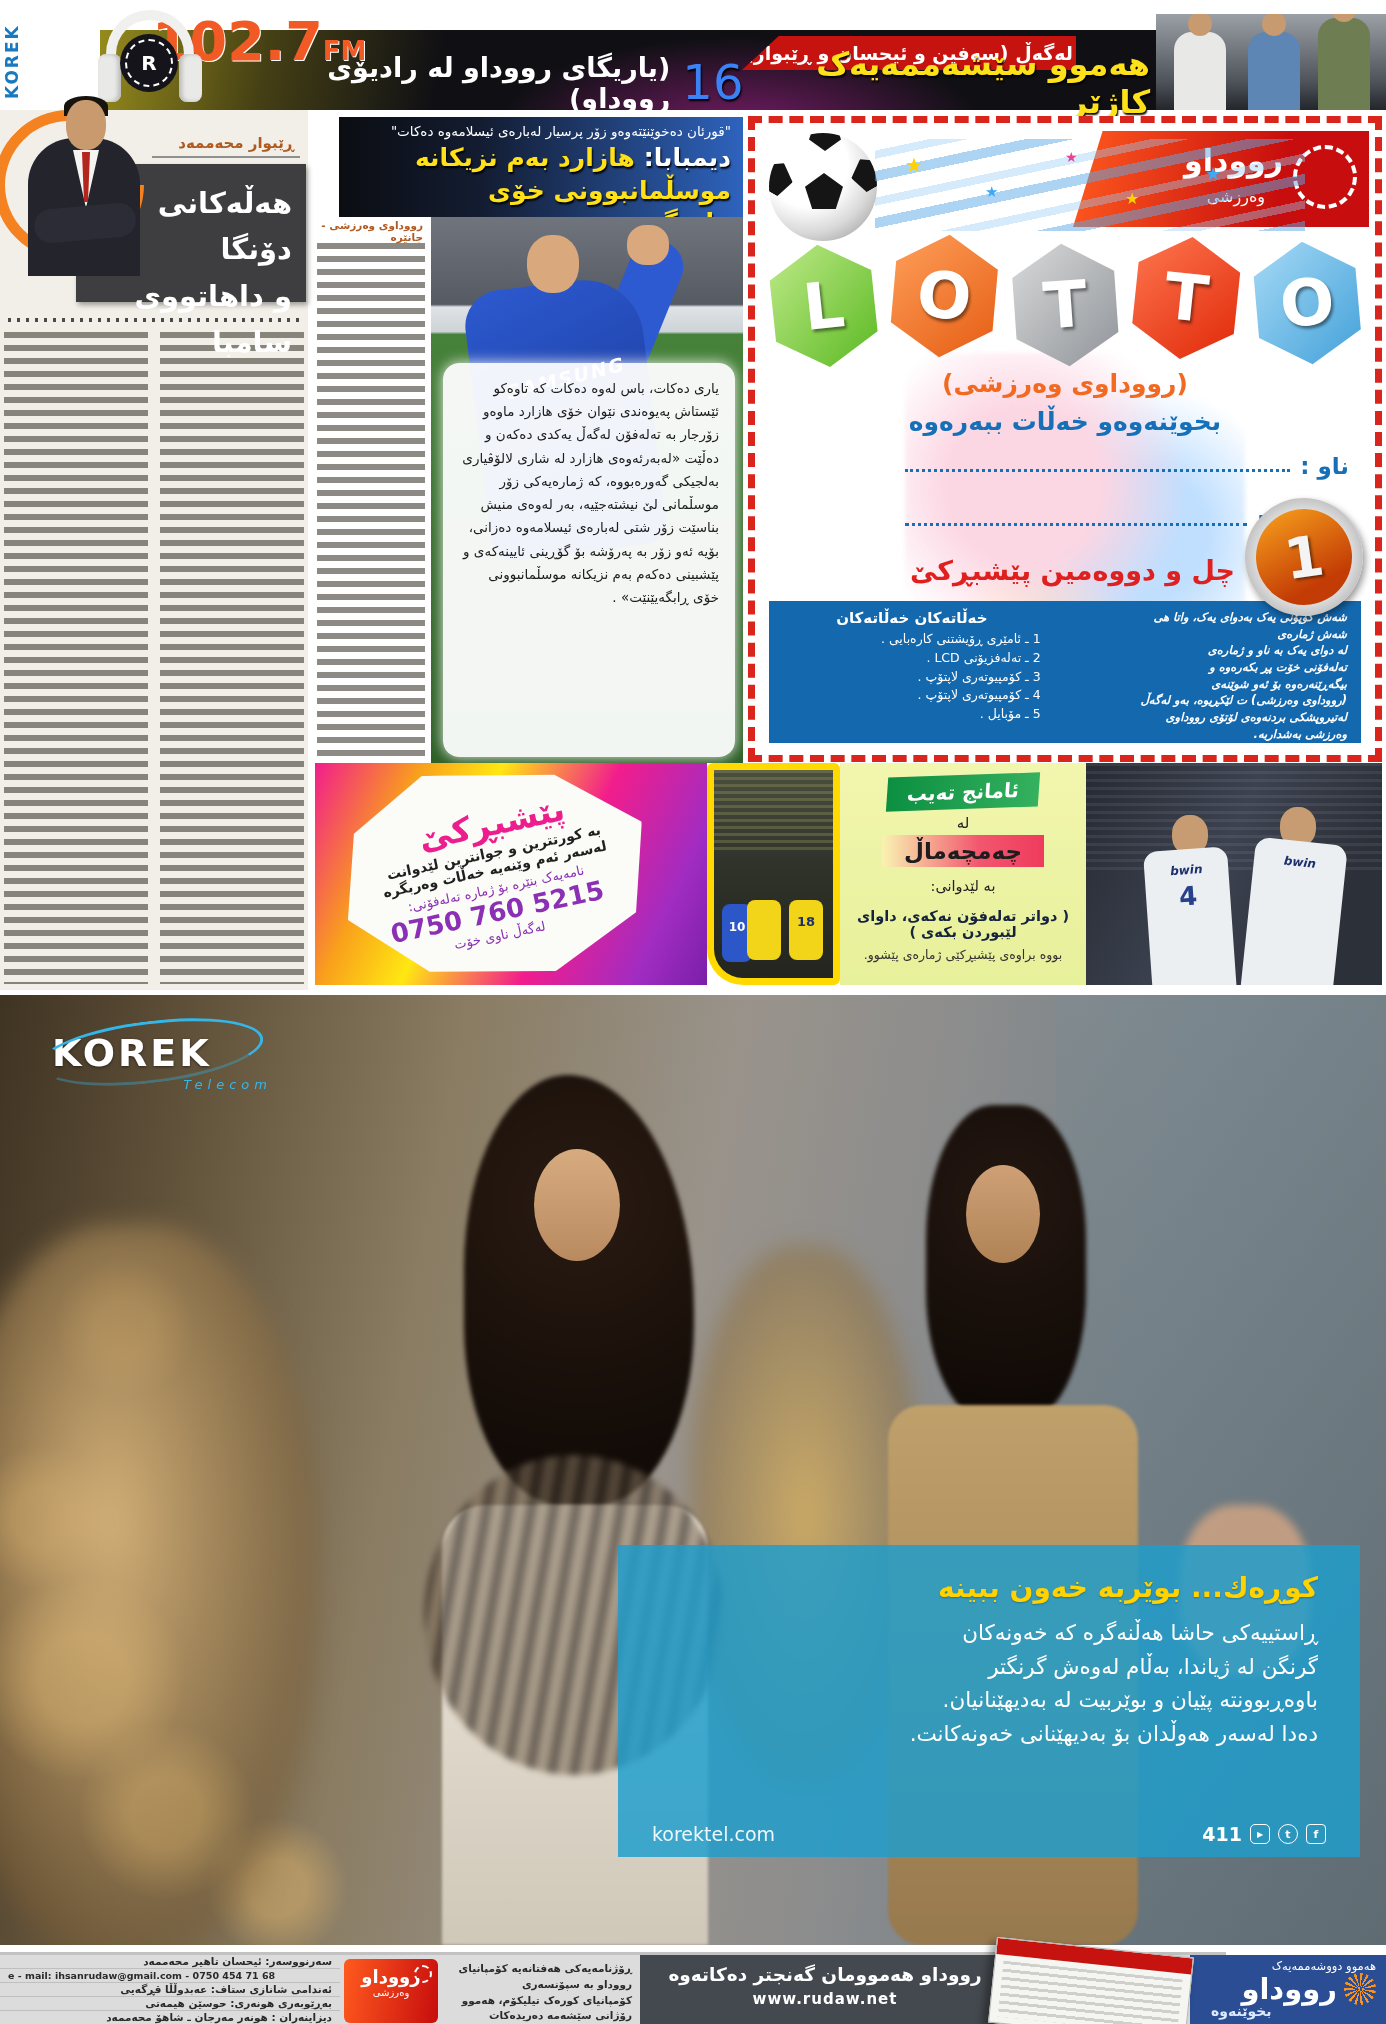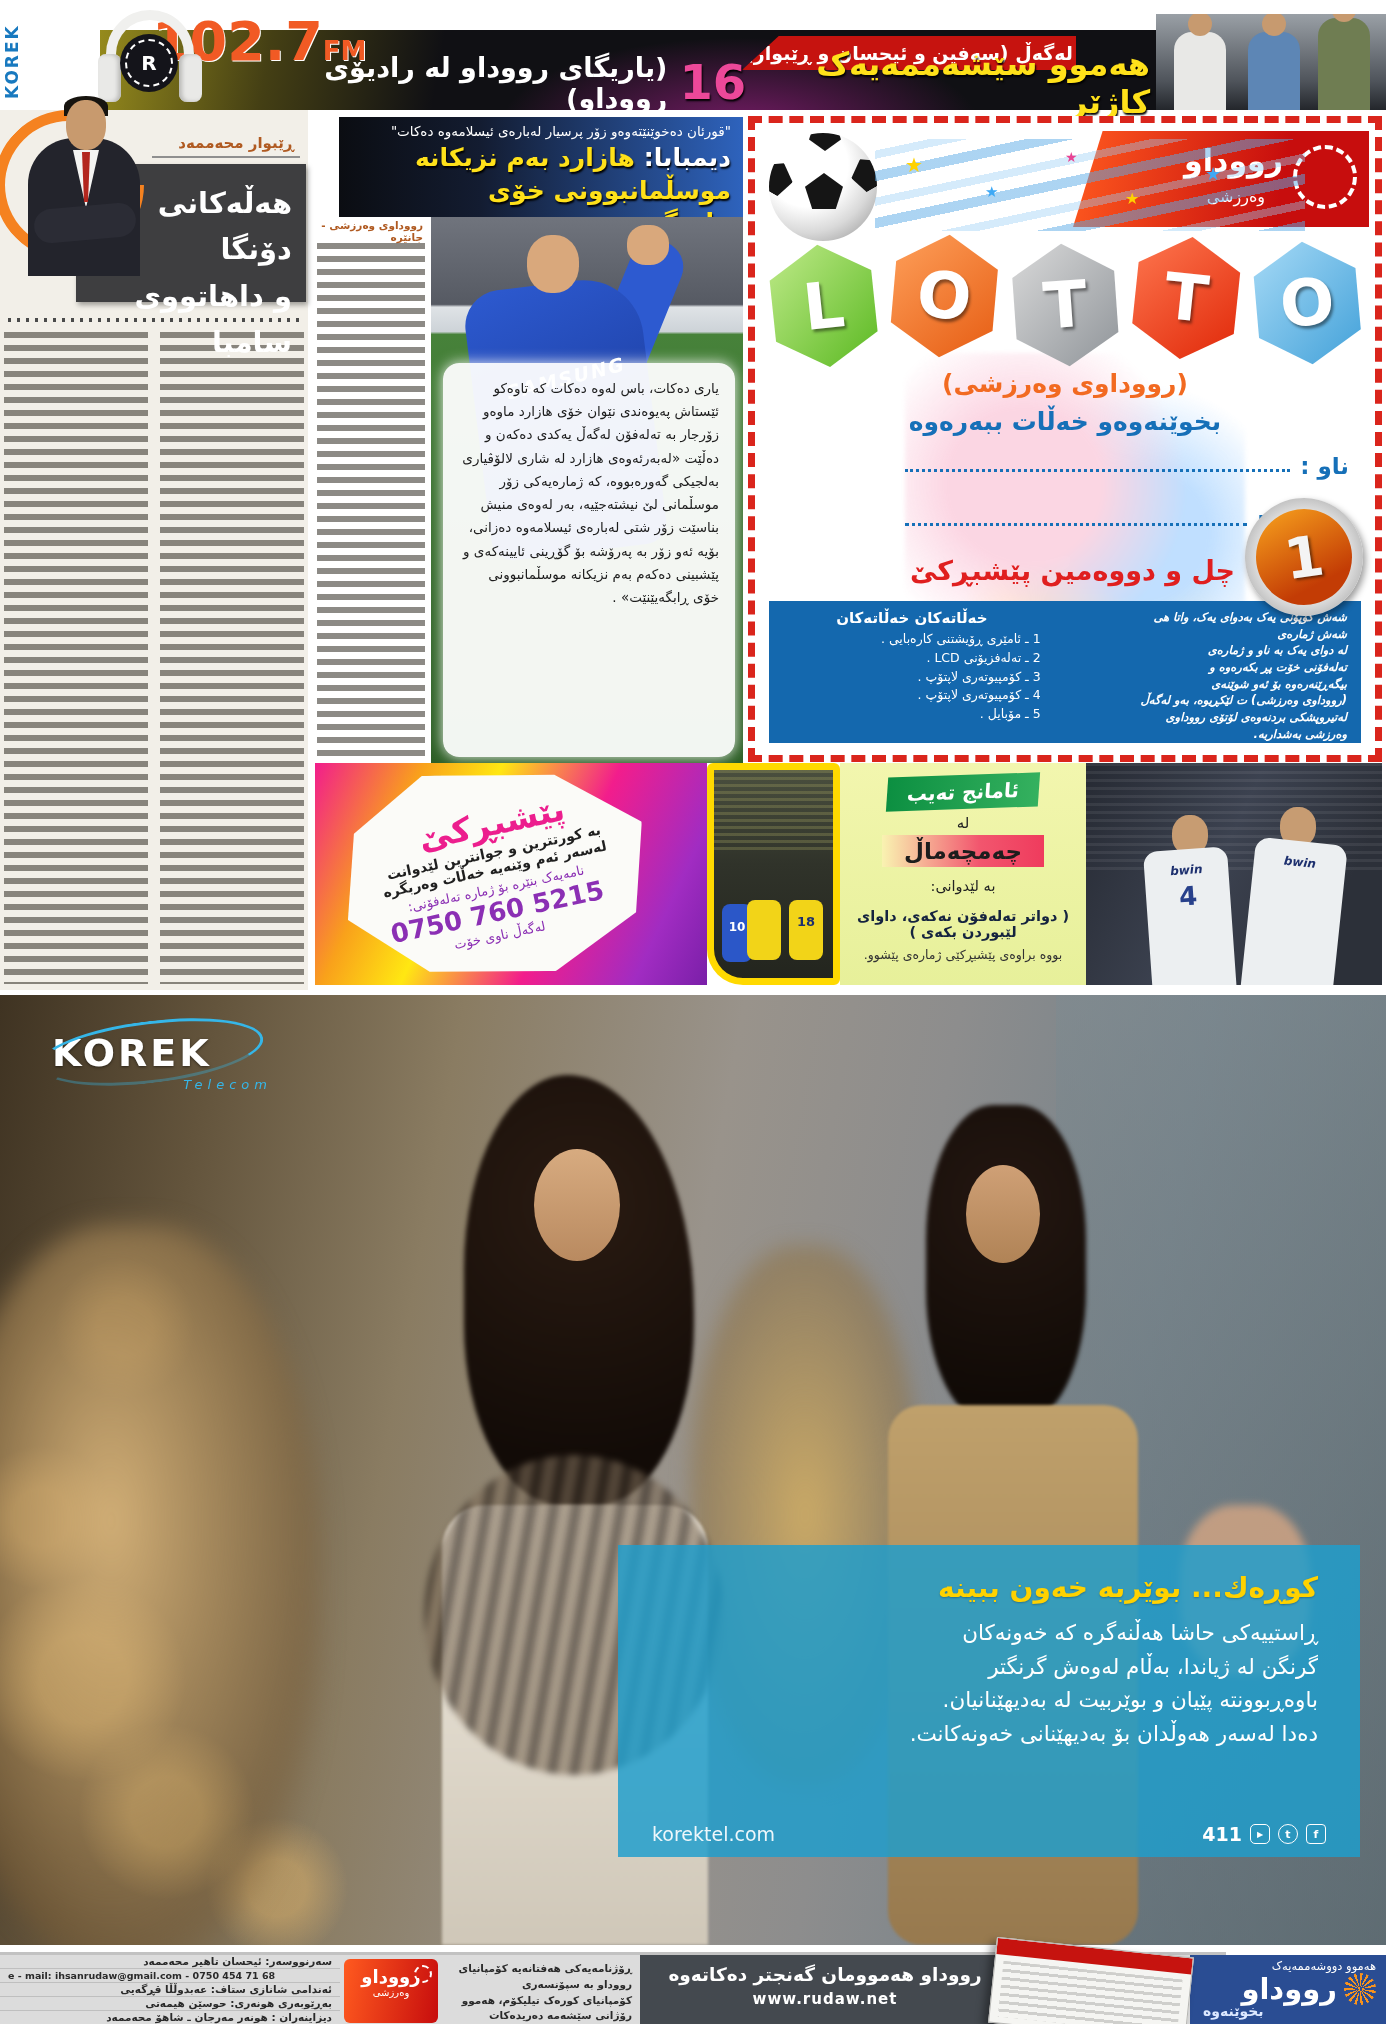--- a/index.html
+++ b/index.html
@@ -18,21 +18,21 @@
   .hosts-photo .m1 { left:18px; background:#e8e8e6; }
   .hosts-photo .m2 { left:92px; background:#5d86b5; }
   .hosts-photo .m3 { left:162px; background:#6f7d52; height:92px; }
   .hosts-photo .head { position:absolute; top:-20px; left:14px; width:24px; height:24px; border-radius:50%; background:#c79a6f; }
   .header-tag { position:absolute; left:742px; top:36px; width:334px; height:34px; background:#c6130f;
     clip-path:polygon(11% 0,100% 0,100% 100%,0 100%); display:flex; align-items:center; justify-content:center; }
   .header-tag span { color:#fff; font-weight:bold; font-size:19px; }
   .header-main { position:absolute; left:250px; top:58px; width:900px; height:50px; display:flex; direction:rtl;
     align-items:center; justify-content:center; gap:12px; }
   .hm-text { color:#ffe11a; font-size:32px; font-weight:bold; text-shadow:1px 2px 2px #000; }
-  .hm-num { color:#ec4899; font-size:48px; font-weight:bold; line-height:.9; text-shadow:1px 2px 2px #000; }
+  .hm-num { color:#3b82f6; font-size:48px; font-weight:normal; line-height:.9; text-shadow:1px 2px 2px #000; }
   .hm-paren { color:#fff; font-size:27px; font-weight:bold; }
   .korek-vert { position:absolute; left:2px; top:24px; height:92px; writing-mode:vertical-rl; transform:rotate(180deg);
     color:#1879bf; font-weight:bold; font-size:17px; letter-spacing:2px; font-family:"DejaVu Sans", sans-serif; }
   .headphones { position:absolute; left:92px; top:4px; width:118px; height:108px; z-index:4; }
   .headphones .arc { position:absolute; left:14px; top:6px; width:88px; height:66px; border:10px solid #f0f0ee;
     border-bottom:none; border-radius:60px 60px 0 0; }
   .headphones .cupL { position:absolute; left:6px; top:50px; width:23px; height:48px; background:#e9e9e7; border-radius:8px; box-shadow:inset -3px 0 4px #b9b9b7; }
   .headphones .cupR { position:absolute; right:8px; top:50px; width:23px; height:48px; background:#e9e9e7; border-radius:8px; box-shadow:inset 3px 0 4px #b9b9b7; }
   .headphones .disc { position:absolute; left:28px; top:30px; width:58px; height:58px; background:#14141a; border-radius:50%;
     display:flex; align-items:center; justify-content:center; }
@@ -258,21 +258,21 @@
     transform:rotate(6deg); box-shadow:-5px 5px 9px rgba(0,0,0,.38); z-index:5; overflow:hidden; }
   .f-paper .mast { height:16px; background:#c6130f; }
   .f-paper .lines { position:absolute; left:8px; right:8px; top:22px; bottom:6px;
     background:repeating-linear-gradient(to bottom, #cfcfcc 0 3px, transparent 3px 8px); }
   .f-right { position:absolute; left:1190px; top:0; width:196px; height:72px; background:#2a4d93; color:#fff; overflow:hidden; }
   .f-weekly { font-size:11.5px; text-align:right; padding:4px 10px 0; }
   .f-brandrow { display:flex; align-items:center; gap:7px; padding-right:10px; margin-top:0; }
   .f-burst { width:32px; height:32px; border-radius:50%;
     background:repeating-conic-gradient(#f7931e 0 10deg, transparent 10deg 24deg); }
   .f-brand { font-size:29px; font-weight:bold; line-height:1; }
-  .f-read { color:#dce8ff; font-size:14px; font-weight:bold; text-align:left; padding-left:13px; margin-top:-2px; }
+  .f-read { color:#dce8ff; font-size:14px; font-weight:bold; text-align:left; padding-left:21px; margin-top:-2px; }
 </style>
 </head>
 <body>
 
 <div id="page">
 
   <div class="band">
     <div class="wave1"></div>
     <div class="wave2"></div>
   </div>

